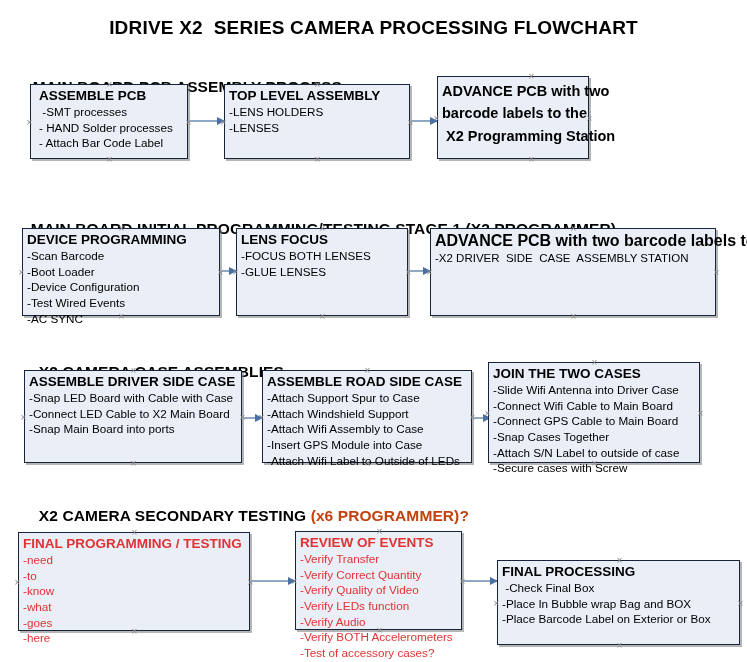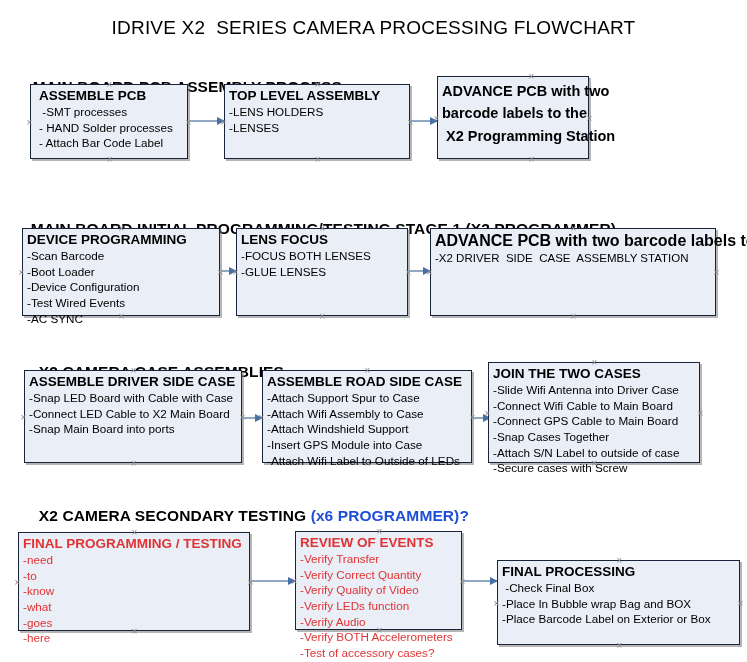--- a/index.html
+++ b/index.html
@@ -17,32 +17,32 @@
   }
 
   
   .doc-title {
     position: absolute;
     left: 0;
     top: 17px;
     width: 747px;
     text-align: center;
     font-size: 19px;
-    font-weight: normal;
+    font-weight: bold;
     letter-spacing: 0.2px;
     white-space: pre;
   }
   .section-head {
     position: absolute;
     font-size: 15.5px;
     font-weight: bold;
     white-space: pre;
     letter-spacing: 0.1px;
   }
-  .section-head .accent { color: #1d4ed8; }
+  .section-head .accent { color: #c2410c; }
 
   
   .node {
     position: absolute;
     background: #e9eef7;
     border: 1px solid #18243c;
     box-sizing: border-box;
     box-shadow: 2px 2px 0 0 rgba(120,120,120,0.55);
     padding: 3px 4px 2px 4px;
     overflow: visible;
@@ -196,22 +196,22 @@
   <span class="hx" style="left:104px; bottom:-6px;"></span>
   <span class="hx" style="left:-6px; top:42px;"></span>
   <span class="hx" style="right:-6px; top:42px;"></span>
 </div>
 
 <div class="conn" style="left:244px; top:417px; width:18px;"></div>
 
 <div class="node" id="n3b" style="left:262px; top:370px; width:210px; height:93px;">
   <div class="title">ASSEMBLE ROAD SIDE CASE</div>
   <div class="line">-Attach Support Spur to Case</div>
+  <div class="line">-Attach Windshield Support</div>
   <div class="line">-Attach Wifi Assembly to Case</div>
-  <div class="line">-Attach Windshield Support</div>
   <div class="line">-Insert GPS Module into Case</div>
   <div class="line">-Attach Wifi Label to Outside of LEDs</div>
   <span class="hx" style="left:100px; top:-5px;"></span>
   <span class="hx" style="left:100px; bottom:-6px;"></span>
   <span class="hx" style="left:-6px; top:42px;"></span>
   <span class="hx" style="right:-6px; top:42px;"></span>
 </div>
 
 <div class="conn" style="left:474px; top:417px; width:16px;"></div>
 

